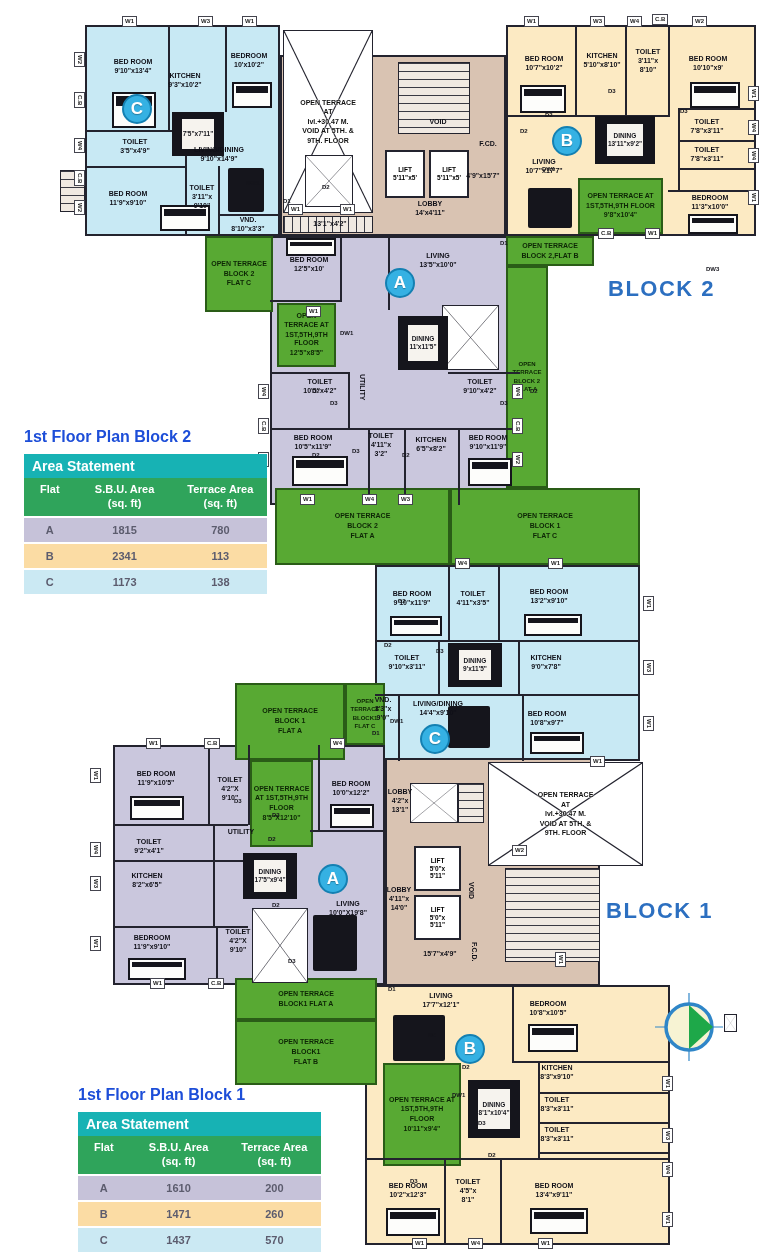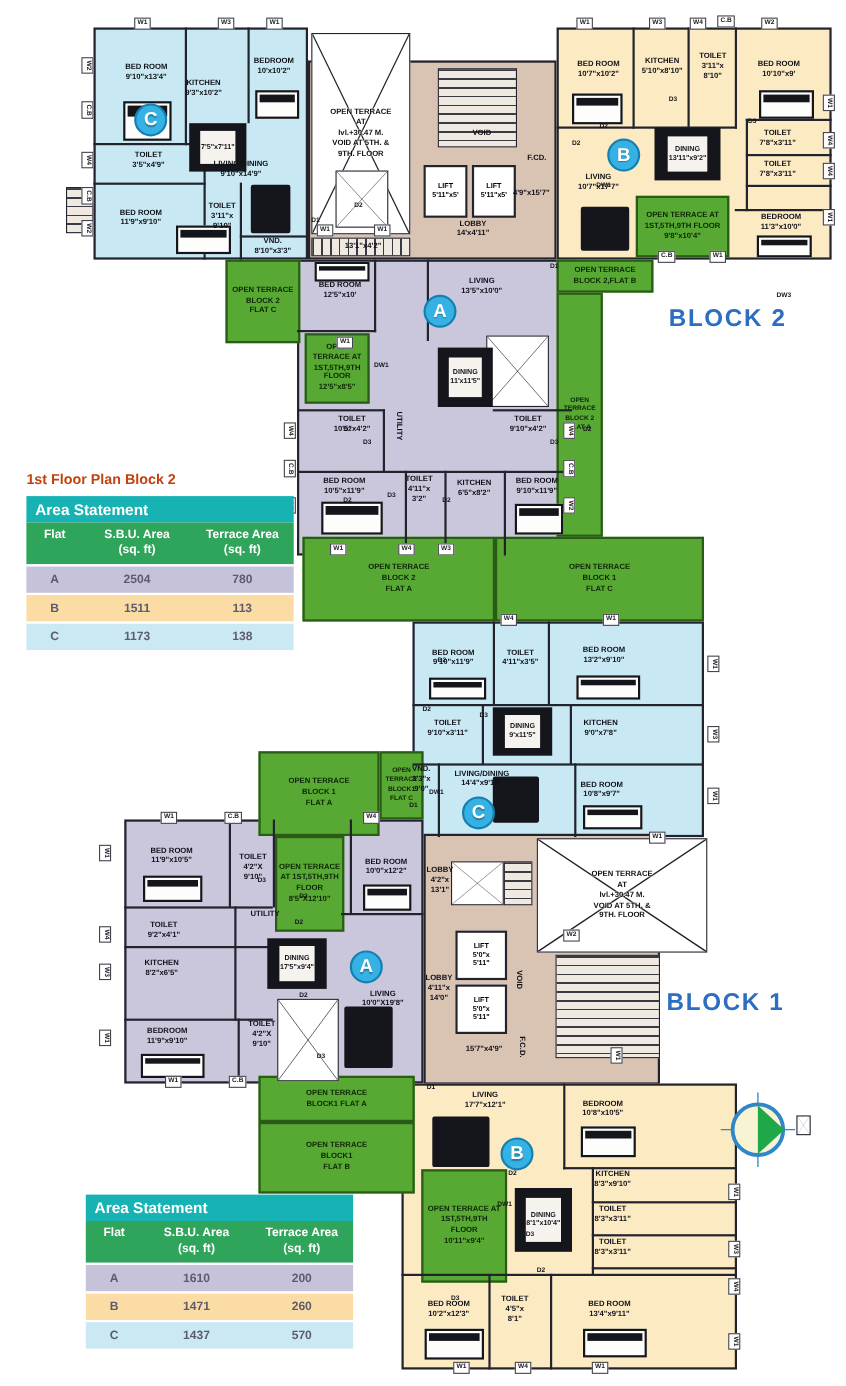--- a/index.html
+++ b/index.html
@@ -32,21 +32,21 @@
   .room.vert{writing-mode:vertical-rl}
   .marker{position:absolute;background:#fff;border:1px solid #44444e;font-size:6px;font-weight:bold;
     color:#222;padding:0 2px;line-height:9px;z-index:6;white-space:nowrap}
   .marker.v{writing-mode:vertical-rl;padding:2px 0}
   .door{position:absolute;font-size:6px;font-weight:bold;color:#15151c;z-index:6;white-space:nowrap}
   .badge{position:absolute;width:30px;height:30px;border-radius:50%;background:#35b1e3;
     border:2.5px solid #1480b2;color:#fff;display:flex;align-items:center;justify-content:center;
     font-size:17px;font-weight:bold;z-index:7;box-sizing:border-box;text-shadow:0 1px 1px rgba(0,0,0,.3)}
   .block-title{position:absolute;font-size:22px;font-weight:bold;color:#2c6fc0;letter-spacing:1.5px;z-index:8}
   .area-card{position:absolute;width:243px;z-index:9}
-  .plan-title{font-size:13px;font-weight:bold;color:#c2410c;margin-bottom:8px}
+  .plan-title{font-size:16px;font-weight:bold;color:#1d4ed8;margin-bottom:8px}
   .tbl-head{background:#17b2b4;color:#fff;font-weight:bold;font-size:14px;padding:4px 8px}
   .tbl-cols{display:flex;background:#2fa45b;color:#fff;font-size:11px;font-weight:bold;text-align:center}
   .tbl-cols .c{padding:5px 2px;line-height:1.25}
   .tbl-row{display:flex;font-size:11px;color:#5c5c6e;font-weight:bold;text-align:center;border-top:2px solid #fff}
   .tbl-row .c{padding:6px 2px}
   .c0{width:50px}.c1{width:99px}.c2{width:94px}
   .compass-wrap{position:absolute;z-index:8}
 </style>
 </head>
 <body>
@@ -69,38 +69,39 @@
             <div>(sq. ft)</div>
           </div>
           <div class="c c2">
             <div>Terrace Area</div>
             <div>(sq. ft)</div>
           </div>
         </div>
       <div class="tbl-rows">
           <div class="tbl-row" style="background: rgb(198, 194, 217);">
             <div class="c c0">A</div>
-            <div class="c c1">2504</div>
+            <div class="c c1">1815</div>
             <div class="c c2">780</div>
           </div>
           <div class="tbl-row" style="background: rgb(251, 220, 164);">
             <div class="c c0">B</div>
-            <div class="c c1">1511</div>
+            <div class="c c1">2341</div>
             <div class="c c2">113</div>
           </div>
           <div class="tbl-row" style="background: rgb(203, 233, 243);">
             <div class="c c0">C</div>
             <div class="c c1">1173</div>
             <div class="c c2">138</div>
           </div>
         </div>
     </div>
   </div>
 
   <div class="area-card" id="card1" style="left:78px;top:1086px">
+    <div class="plan-title">1st Floor Plan Block 1</div>
     <div class="tbl">
       <div class="tbl-head">Area Statement</div>
       <div class="tbl-cols">
           <div class="c c0">
             <div>Flat</div>
           </div>
           <div class="c c1">
             <div>S.B.U. Area</div>
             <div>(sq. ft)</div>
           </div>

